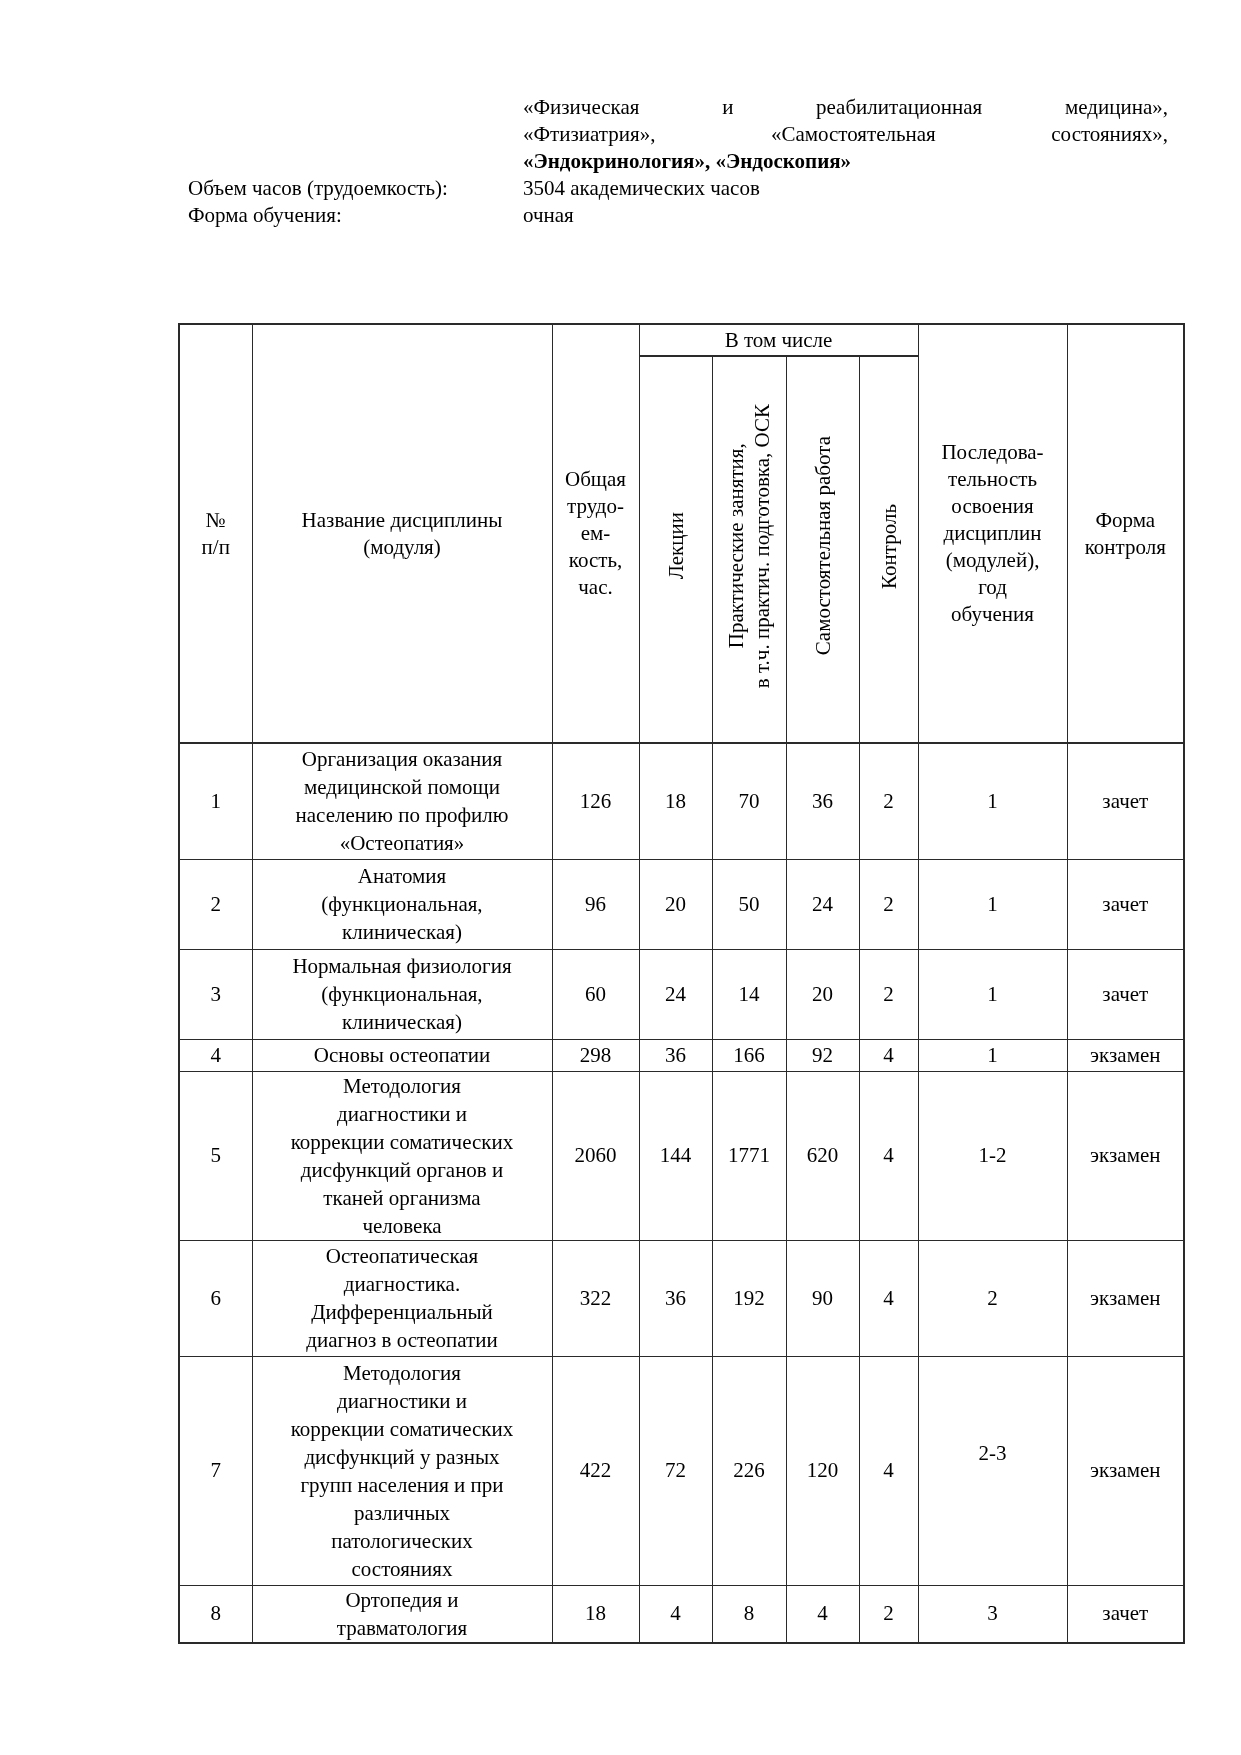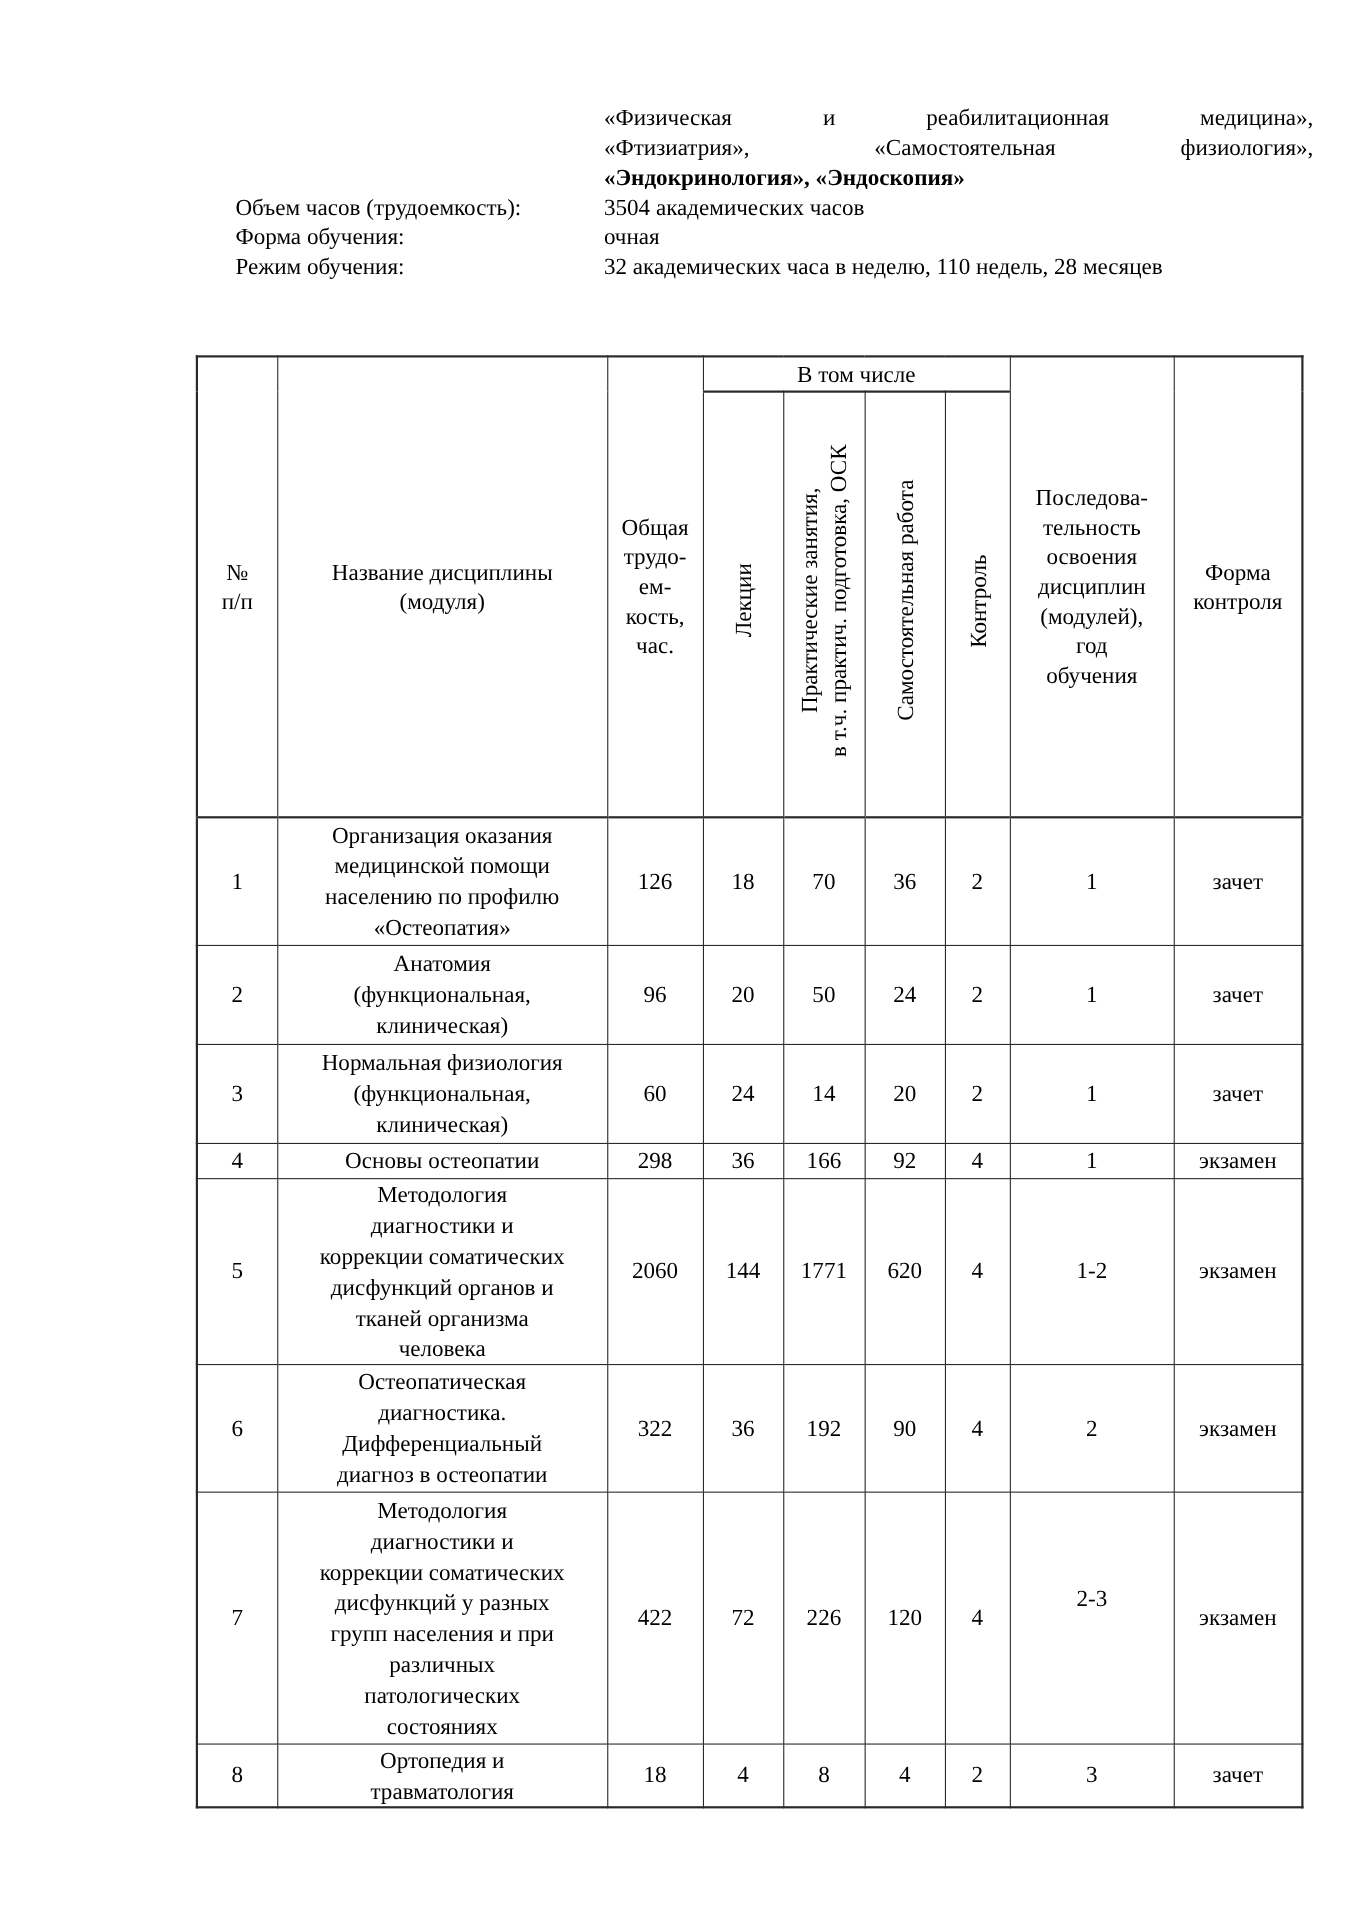--- a/index.html
+++ b/index.html
@@ -1,21 +1,21 @@
 <!DOCTYPE html>
 <html><head>
 <meta charset="utf-8">
 <style>
   html,body{margin:0;padding:0;}
   body{
     width:1241px;height:1755px;position:relative;background:#ffffff;color:#000;
     font-family:"Liberation Serif", serif;font-size:21px;line-height:27px;
   }
   .info-block{position:absolute;left:188px;top:94px;width:980px;}
-  .info-row{display:grid;grid-template-columns:335px 645px;margin-left:26px;}
+  .info-row{display:grid;grid-template-columns:335px 645px;}
   .info-label{white-space:nowrap;}
   .jline{display:flex;justify-content:space-between;}
   .plain-line{text-align:left;font-weight:bold;}
 
   table.disc{
     position:absolute;left:178px;top:323px;width:1005px;
     border-collapse:collapse;table-layout:fixed;
     border:2px solid #2a2a2a;
   }
   table.disc th, table.disc td{
@@ -54,36 +54,32 @@
     <div>
       <div class="jline">
           <span>«Физическая</span>
           <span>и</span>
           <span>реабилитационная</span>
           <span>медицина»,</span>
         </div>
       <div class="jline">
           <span>«Фтизиатрия»,</span>
           <span>«Самостоятельная</span>
-          <span>физиология»,</span>
+          <span>состояниях»,</span>
         </div>
       <div class="plain-line">«Эндокринология», «Эндоскопия»</div>
     </div>
   </div>
   <div class="info-row">
     <div class="info-label">Объем часов (трудоемкость):</div>
     <div class="info-value">3504 академических часов</div>
   </div>
   <div class="info-row">
     <div class="info-label">Форма обучения:</div>
     <div class="info-value">очная</div>
-  </div>
-  <div class="info-row">
-    <div class="info-label">Режим обучения:</div>
-    <div class="info-value">32 академических часа в неделю, 110 недель, 28 месяцев</div>
   </div>
 </div>
 
 <table class="disc">
   <colgroup>
     <col style="width:73px">
       <col style="width:300px">
       <col style="width:87px">
     <col style="width:73px">
       <col style="width:74px">

